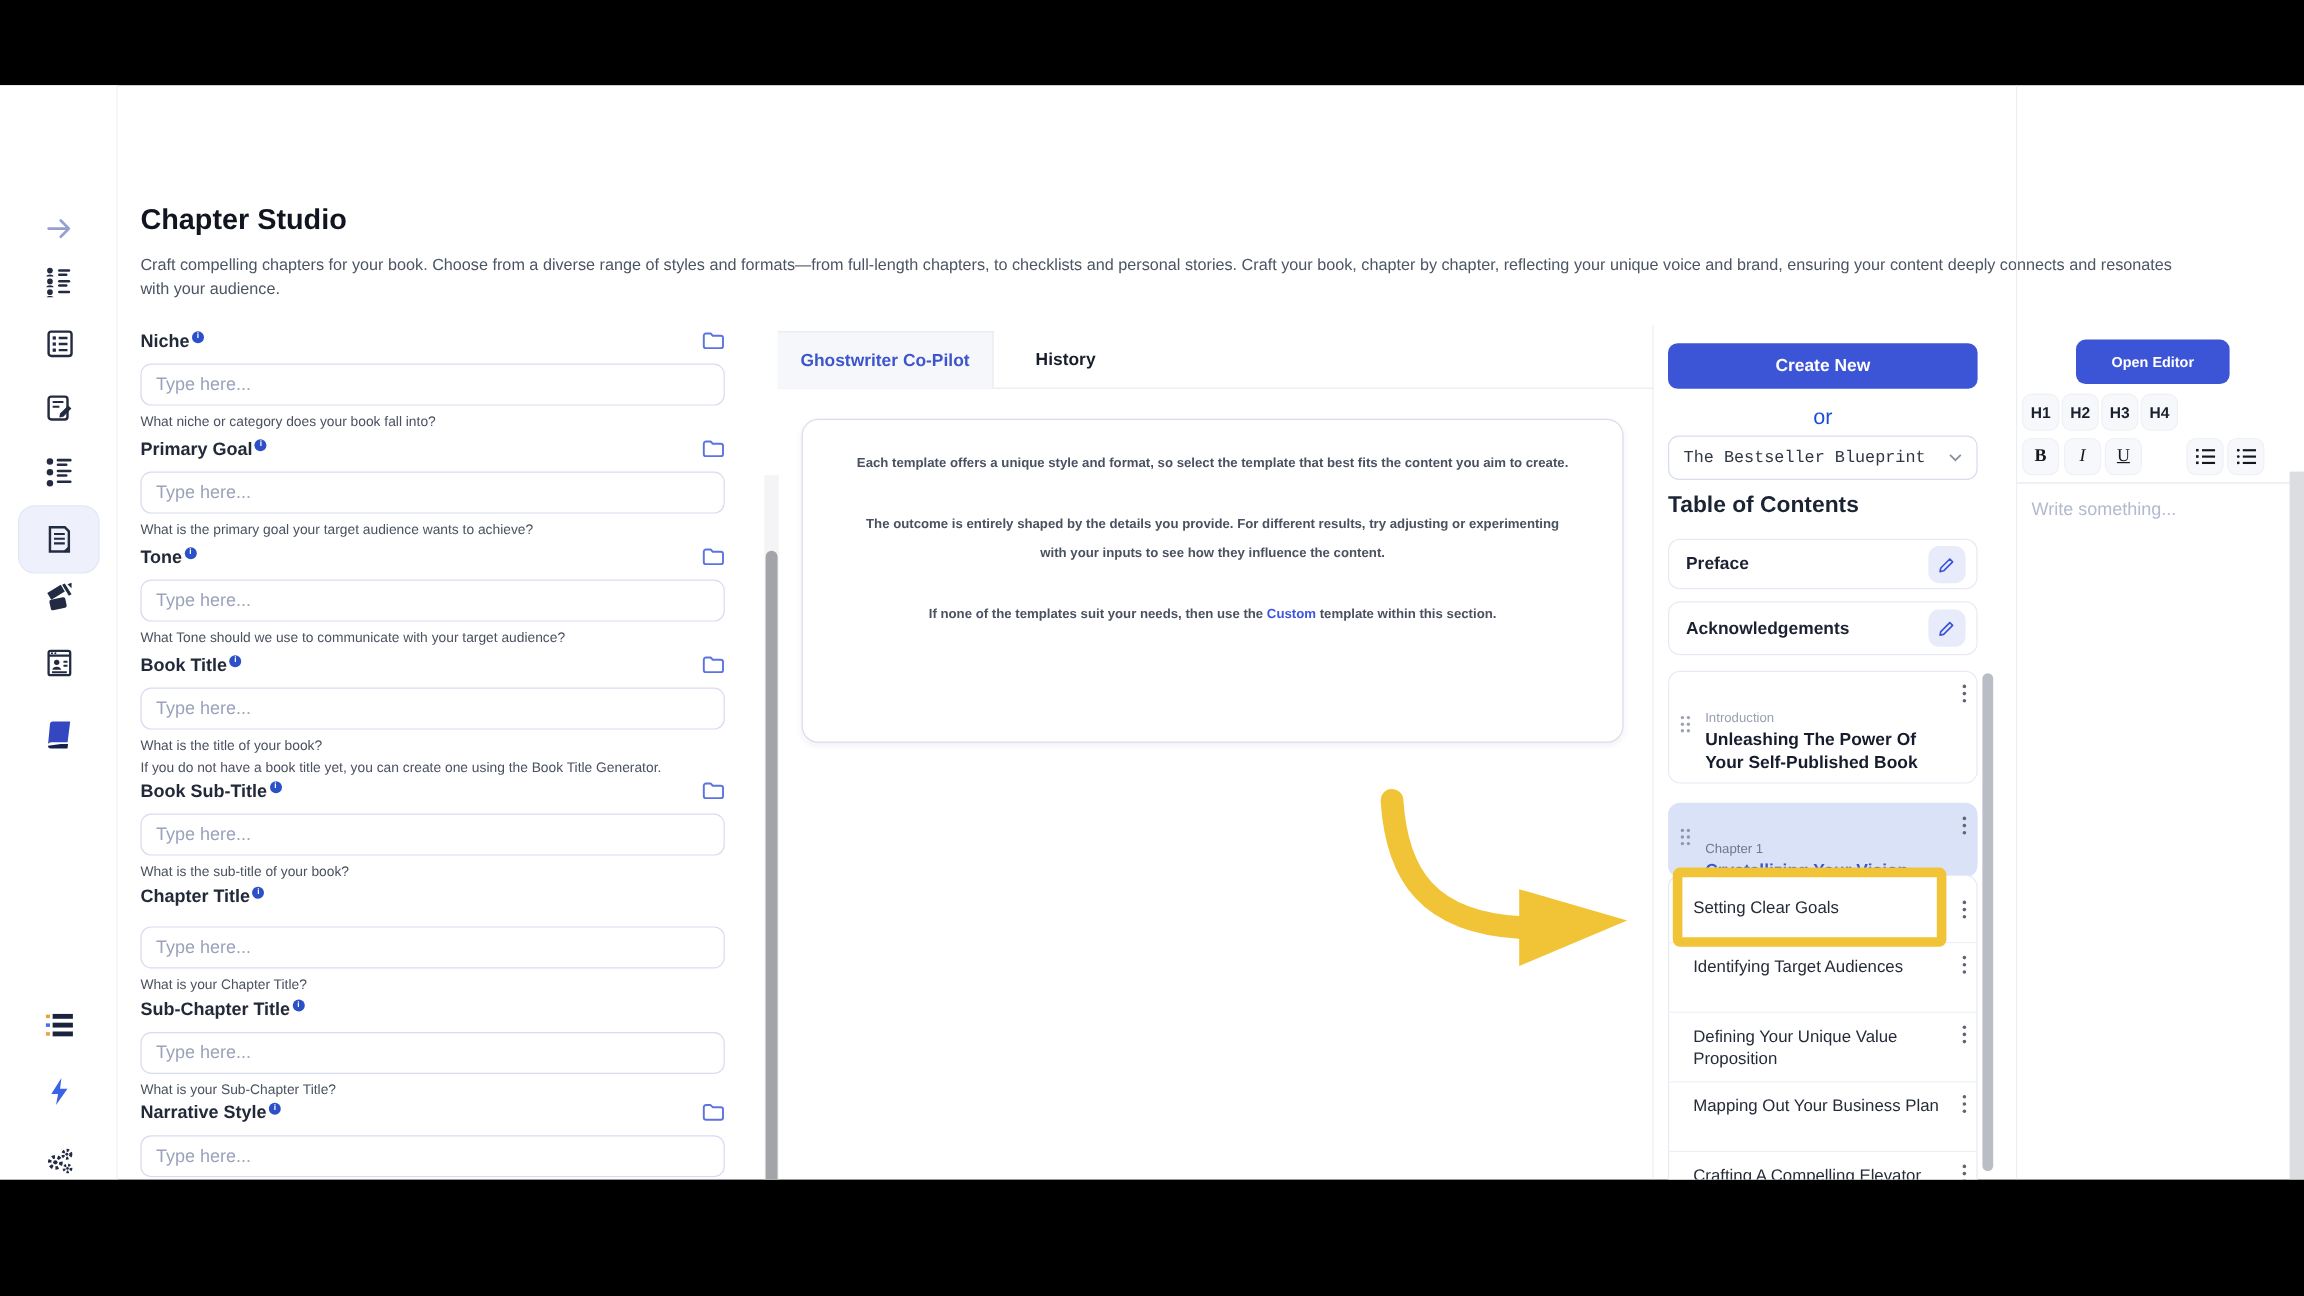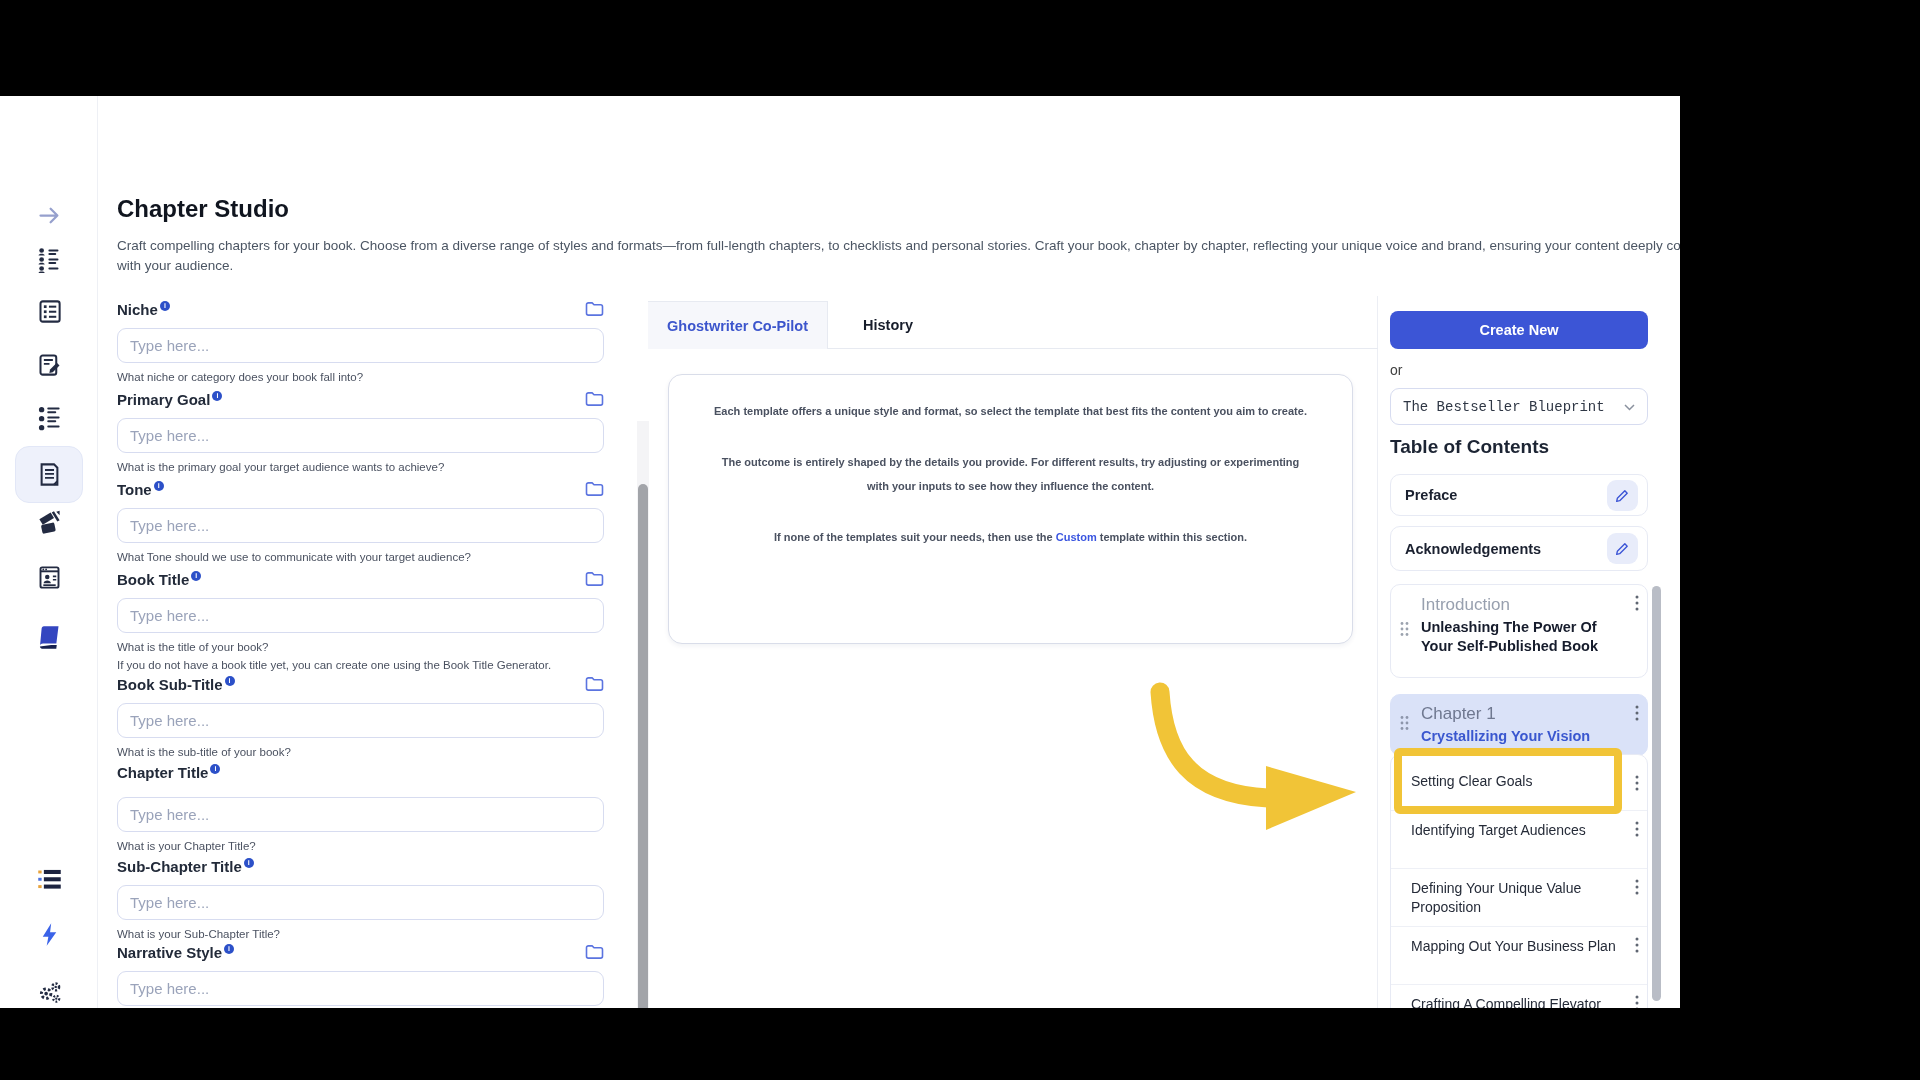--- a/index.html
+++ b/index.html
@@ -1,19 +1,19 @@
 <!DOCTYPE html>
 <html><head>
 <meta charset="utf-8">
 <style>
   * { margin:0; padding:0; box-sizing:border-box; }
   html,body { background:#000; }
   body { font-family:"Liberation Sans", sans-serif; }
   .stage { position:relative; width:1920px; height:1080px; background:#000; overflow:hidden; }
-  .content { position:absolute; left:0; top:96px; width:1680px; height:912px; background:#fff; overflow:hidden; }
+  .content { position:absolute; left:0; top:71px; width:1920px; height:912px; background:#fff; overflow:hidden; }
 
   
   .sidebar { position:absolute; left:0; top:0; width:98px; height:912px; background:#fff; border-right:1px solid #eef0f5; }
   .nav-ic { position:absolute; left:36px; width:27px; height:27px; }
   .nav-ic svg { display:block; width:27px; height:27px; }
   .active-tile { position:absolute; left:15px; top:350px; width:68px; height:57px; background:#eef1fb; border:1px solid #e2e7f7; border-radius:14px; }
 
   
   .page-title { position:absolute; left:117px; top:99px; font-size:24px; font-weight:800; color:#10151f; }
   .page-desc { position:absolute; left:117px; top:140px; width:1716px; font-size:13.5px; line-height:20px; color:#4b5563; }
@@ -36,28 +36,28 @@
   .tab-plain { position:absolute; left:180px; top:0; width:120px; height:48px; color:#171d2b; font-size:14.5px; font-weight:700; display:flex; align-items:center; justify-content:center; }
   .tip-card { position:absolute; left:20px; top:78px; width:685px; height:270px; background:#fff; border:1px solid #d9dde9; border-radius:14px; box-shadow:0 2px 5px rgba(25,35,80,.06); padding:24px 44px; text-align:center; }
   .tip-title { color:#3c55cc; font-size:17px; font-weight:700; margin-bottom:26px; }
   .tip-p { color:#4a5160; font-size:11px; font-weight:600; line-height:24px; margin-bottom:27px; }
   .tip-link { color:#3a55e0; font-weight:700; }
 
   
   .toc { position:absolute; left:1390px; top:0; width:258px; }
   .btn-primary { background:#3c55d6; color:#fff; border:none; border-radius:8px; font-weight:700; font-family:"Liberation Sans",sans-serif; }
   .create-btn { position:absolute; left:0; top:215px; width:258px; height:38px; font-size:14.5px; }
-  .or-lbl { position:absolute; left:0; top:266px; width:258px; text-align:left; color:#404040; font-size:14px; }
+  .or-lbl { position:absolute; left:0; top:266px; width:258px; text-align:center; color:#1d4ed8; font-size:18px; }
   .tpl-select { position:absolute; left:0; top:292px; width:258px; height:37px; border:1px solid #d7dcf0; border-radius:9px; background:#fff; display:flex; align-items:center; padding:0 12px; font-size:14px; color:#2f3745; justify-content:space-between;font-family:Liberation Mono, monospace; }
   .toc-head { position:absolute; left:0; top:340px; font-size:19px; font-weight:800; color:#1c2433; }
   .toc-card { position:absolute; left:0; width:258px; background:#fff; border:1px solid #e7eaf4; border-radius:10px; }
   .fm-card { height:42px; display:flex; align-items:center; justify-content:space-between; padding:0 9px 0 14px; }
   .fm-title { font-size:14.5px; font-weight:700; color:#1b2130; }
   .pencil-btn { width:31px; height:31px; background:#e8ecfa; border:none; border-radius:9px; display:flex; align-items:center; justify-content:center; }
-  .kicker { font-size:17px; color:#98a0af; margin-bottom:3px; }
+  .kicker { font-size:11px; color:#98a0af; margin-bottom:3px;margin-top:23px; }
   .ch-title { font-size:14.5px; font-weight:700; line-height:19px; color:#161c2c; }
   .drag { position:absolute; left:9px; top:50%; transform:translateY(-50%); }
   .kebab { position:absolute; right:8px; top:10px; }
   .sub-row { position:relative; border-bottom:1px solid #eef0f6; padding:10px 30px 10px 20px; font-size:14px; line-height:19px; color:#252b38; }
   .sub-row:last-child { border-bottom:none; }
   .toc-scroll { position:absolute; left:1652px; top:490px; width:9px; height:415px; background:#b9bdc6; border-radius:5px; }
 
   
   .editor { position:absolute; left:1680px; top:0; width:240px; height:912px; border-left:1px solid #eceef4; }
   .open-btn { position:absolute; left:49px; top:212px; width:128px; height:37px; font-size:12px; }

